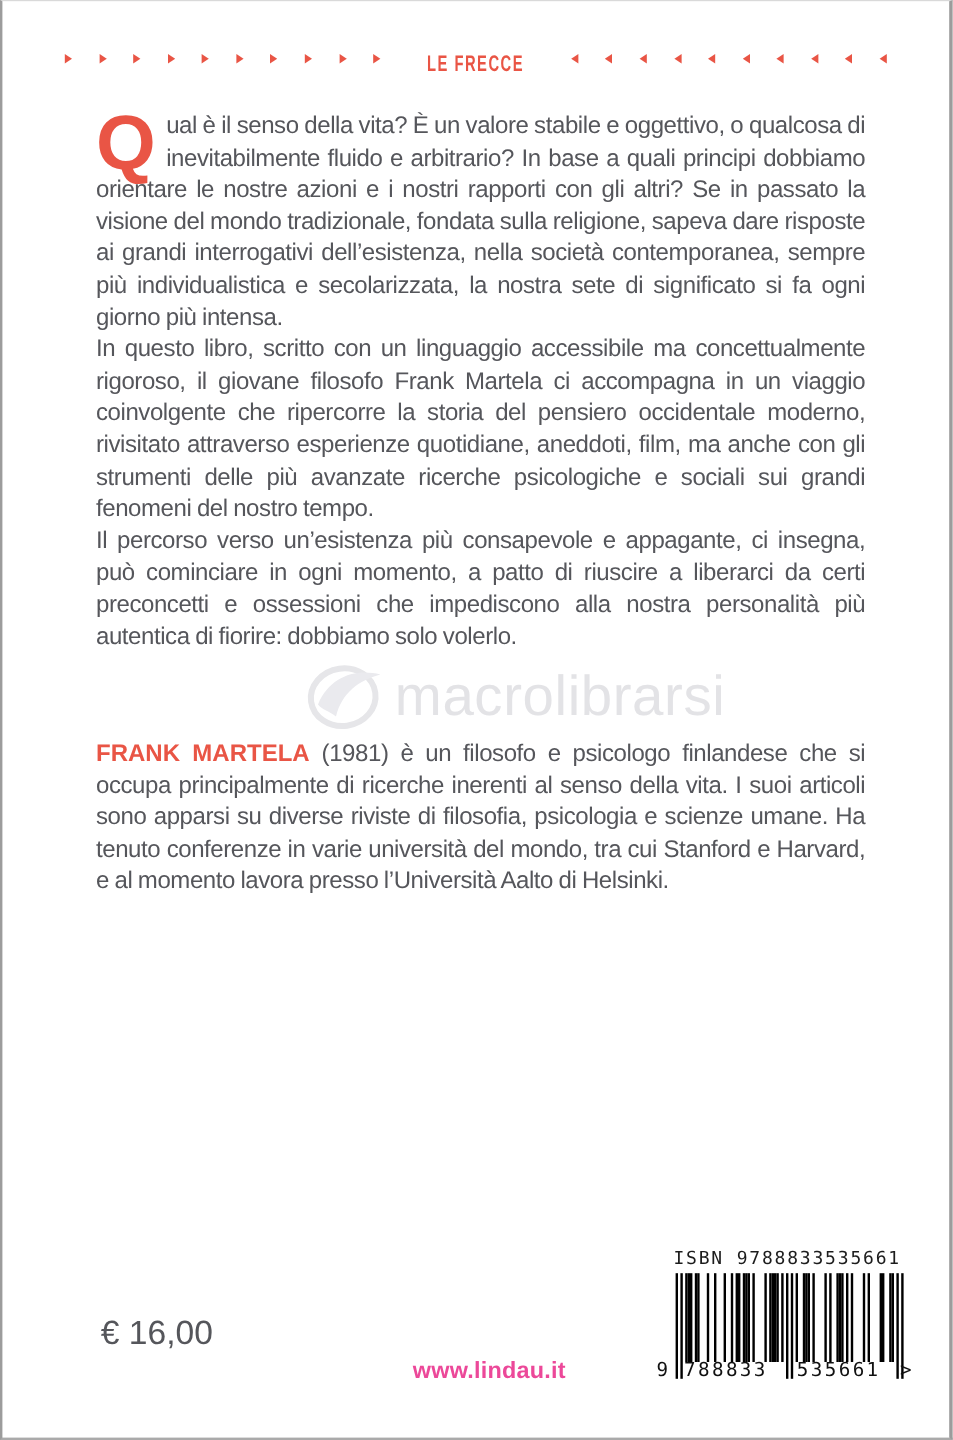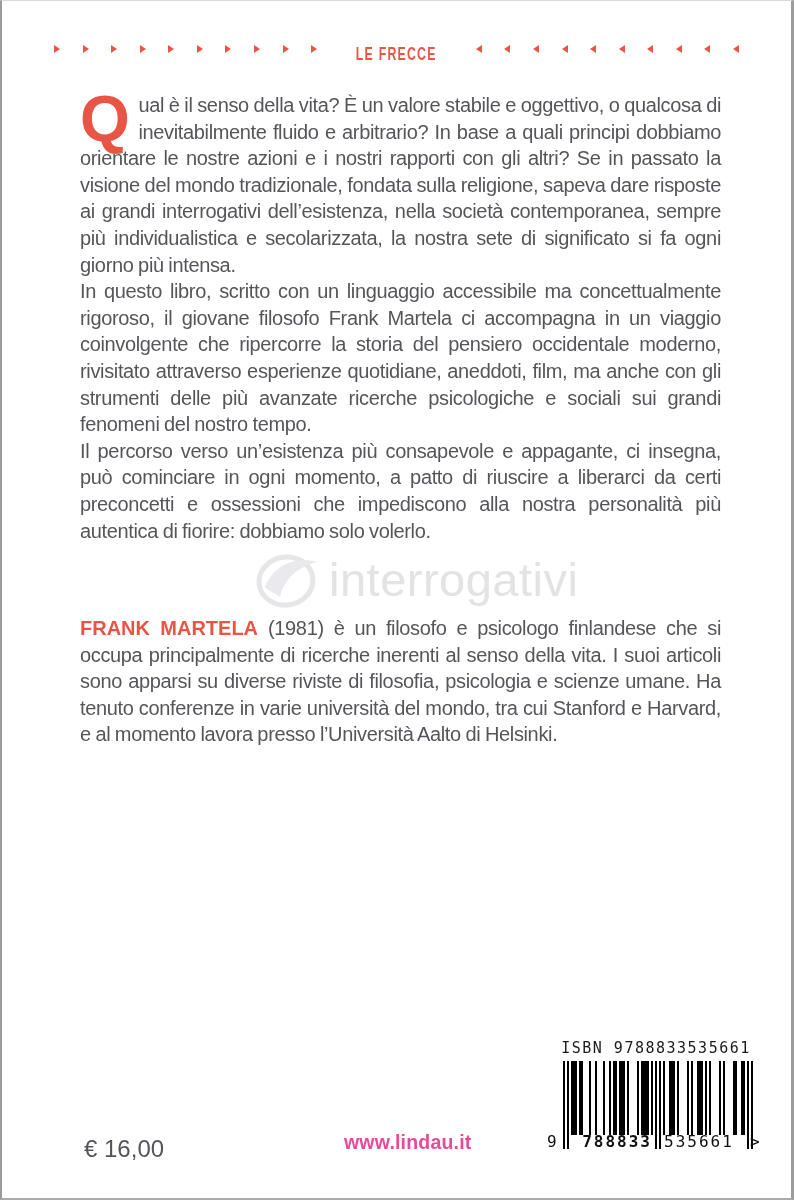--- a/index.html
+++ b/index.html
@@ -62,21 +62,21 @@
     position: absolute; left: 78px; top: 594px; width: 641px;
     color: var(--ink); font-size: 20px; line-height: 26.6px;
     letter-spacing: -0.35px; word-spacing: -0.6px;
     text-align: justify; z-index: 2; margin-top: 20px;
   }
   .author-name { color: var(--accent); font-weight: 700; letter-spacing: 0; }
 
   
   .price {
     position: absolute; left: 82px; top: 1094px;
-    color: var(--ink); font-size: 24px; z-index: 2; margin-top: 40px;
+    color: var(--ink); font-size: 28px; z-index: 2;
   }
   .vat-note {
     position: absolute; left: 82px; top: 1129px;
     color: var(--ink); font-size: 19.5px; font-style: italic; z-index: 2;
   }
   .website {
     position: absolute; left: 342px; top: 1130px;
     color: #ec4899; font-size: 19.5px; font-weight: 700;
     letter-spacing: 0.2px; z-index: 2; text-decoration: none; cursor: pointer;
   }
@@ -90,21 +90,21 @@
   }
   .barcode-inner { position: relative; margin-left: 16px; width: 190px; height: 92px; }
   .bars { position: absolute; top: 0; left: 0; display: flex; }
   .bar { width: 2px; height: 74px; }
   .bar.on { background: #000; }
   .bar.guard { height: 88px; }
   .digits { position: absolute; top: 71px; left: 0; width: 100%; height: 20px;
     font-family: "DejaVu Sans Mono", monospace; font-size: 16px; color: #111; }
   .digits span { position: absolute; top: 0; }
   .digit-first  { left: -16px; }
-  .digit-group1 { left: 7px;  width: 82px; text-align: right; letter-spacing: 2px; font-weight: bold; }
+  .digit-group1 { left: 7px;  width: 82px; text-align: left; letter-spacing: 2px; }
   .digit-group2 { left: 101px; width: 82px; letter-spacing: 2px; }
   .digit-gt     { left: 187px; }
 </style>
 </head>
 <body>
 
 <div class="page">
 
   <header class="series-header">
     <div class="arrow-row left" id="arrows-left">
@@ -138,21 +138,21 @@
     <p><span class="dropcap">Q</span><span>ual è il senso della vita? È un valore stabile e oggettivo, o qualcosa di inevitabilmente fluido e arbitrario? In base a quali principi dobbiamo orientare le nostre azioni e i nostri rapporti con gli altri? Se in passato la visione del mondo tradizionale, fondata sulla religione, sapeva dare risposte ai grandi interrogativi dell’esistenza, nella società contemporanea, sempre più individualistica e secolarizzata, la nostra sete di significato si fa ogni giorno più intensa.</span></p>
     <p>In questo libro, scritto con un linguaggio accessibile ma concettualmente rigoroso, il giovane filosofo Frank Martela ci accompagna in un viaggio coinvolgente che ripercorre la storia del pensiero occidentale moderno, rivisitato attraverso esperienze quotidiane, aneddoti, film, ma anche con gli strumenti delle più avanzate ricerche psicologiche e sociali sui grandi fenomeni del nostro tempo.</p>
     <p>Il percorso verso un’esistenza più consapevole e appagante, ci insegna, può cominciare in ogni momento, a patto di riuscire a liberarci da certi preconcetti e ossessioni che impediscono alla nostra personalità più autentica di fiorire: dobbiamo solo volerlo.</p>
   </section>
 
   <div class="watermark">
     <svg width="66" height="60" viewBox="0 0 66 60" aria-hidden="true">
       <ellipse cx="31" cy="32" rx="27" ry="24" fill="none" stroke="#e6e6e9" stroke-width="5" transform="rotate(-8 31 32)"></ellipse>
       <path d="M10,38 C20,14 42,8 62,13 C44,18 30,28 25,48 C20,44 13,42 10,38 Z" fill="#eaeaee"></path>
     </svg>
-    <span>interrogativi</span>
+    <span>macrolibrarsi</span>
   </div>
 
   <section class="bio">
     <p><span class="author-name">FRANK MARTELA</span><span> (1981) è un filosofo e psicologo finlandese che si occupa principalmente di ricerche inerenti al senso della vita. I suoi articoli sono apparsi su diverse riviste di filosofia, psicologia e scienze umane. Ha tenuto conferenze in varie università del mondo, tra cui Stanford e Harvard, e al momento lavora presso l’Università Aalto di Helsinki.</span></p>
   </section>
 
   <div class="price">€ 16,00</div>
   <a class="website">www.lindau.it</a>
 
   <div class="barcode-block">

